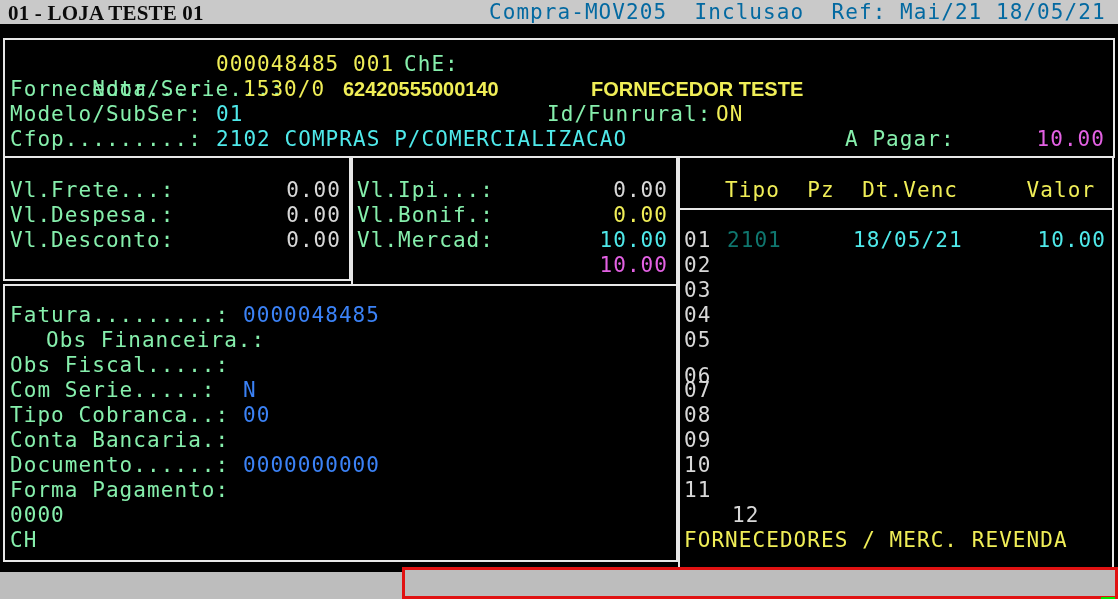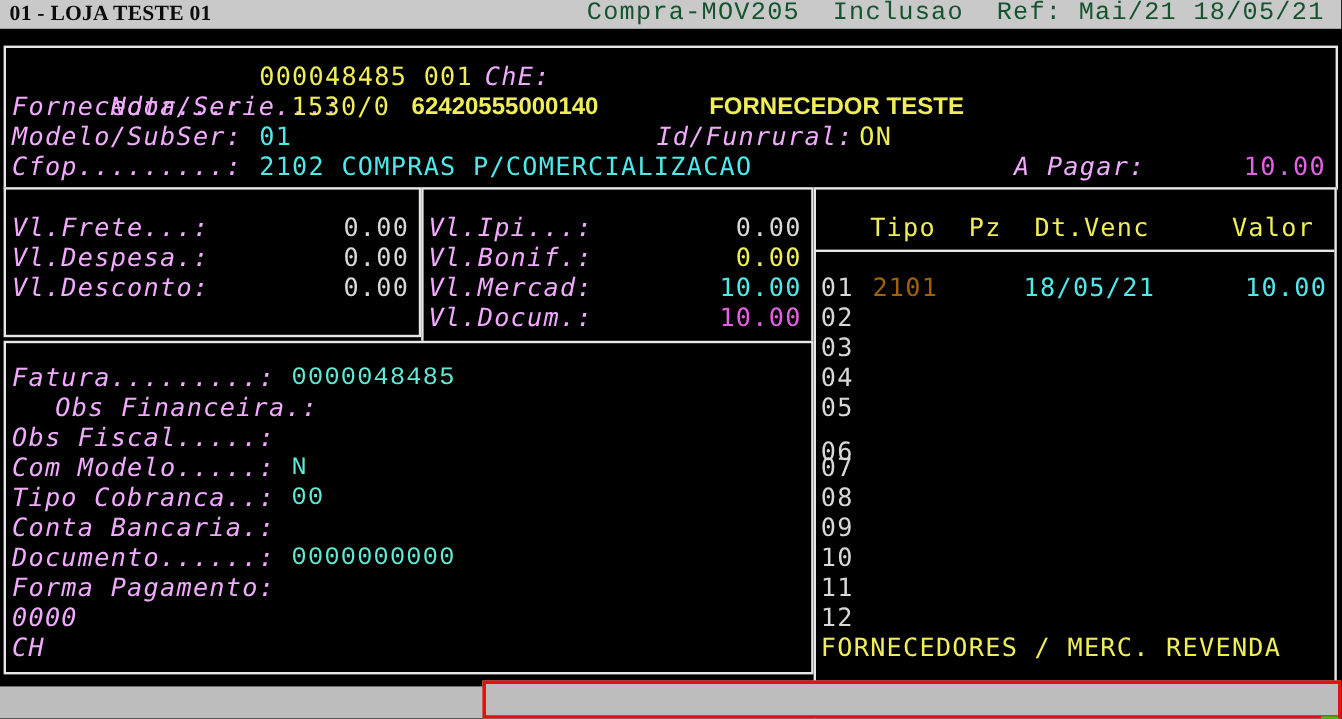--- a/index.html
+++ b/index.html
@@ -4,46 +4,46 @@
 <style>
   html,body { margin:0; padding:0; background:#000; }
   .screen {
     position:relative; width:1118px; height:599px; background:#000; overflow:hidden;
     font-family:"DejaVu Sans Mono", monospace; font-size:21px; letter-spacing:1.06px;
     color:#d8d8d8;
   }
   
   .topbar { position:absolute; left:0; top:0; width:1118px; height:24px; background:#c9c9c9; }
   .store  { position:absolute; left:8px; top:1px; font-family:"Liberation Serif", serif;
-            font-weight:bold; font-size:18px; letter-spacing:0.2px; color:#0b0b0b; white-space:pre; }
-  .wtitle { position:absolute; left:489px; top:0; height:24px; line-height:24px; color:#14532d; white-space:pre;font-family:Liberation Mono, monospace; }
+            font-weight:bold; font-size:21px; letter-spacing:0.2px; color:#0b0b0b; white-space:pre; }
+  .wtitle { position:absolute; left:489px; top:0; height:24px; line-height:24px; color:#0369a1; white-space:pre; }
 
   
   .box { position:absolute; border:2px solid #e7e7e7; background:#000; box-sizing:border-box; }
   .line { position:absolute; height:25px; line-height:25px; white-space:pre; }
-  .lbl { color:#f0abfc;font-style:italic; }
-  .white   { color:#5eead4;font-family:Liberation Mono, monospace; }
+  .lbl { color:#86efac; }
+  .white   { color:#3b82f6; }
   .yellow  { color:#f0ee57; }
   .cyan    { color:#4fe9ea; }
   .magenta { color:#e361e3; }
   [data-color="white"]   { color:#d8d8d8; }
   [data-color="yellow"]  { color:#f0ee57; }
   [data-color="cyan"]    { color:#4fe9ea; }
   [data-color="magenta"] { color:#e361e3; }
   .vright { right:8px; text-align:right; }
 
   
   .gui { font-family:"Liberation Sans", sans-serif; font-weight:bold; font-size:20px;
          letter-spacing:0; color:#f0ee57; }
 
   
   .tsep { position:absolute; left:0; top:50px; width:100%; height:2px; background:#e7e7e7; }
   .cell { position:absolute; height:25px; line-height:25px; white-space:pre; }
   .c-num  { left:4px; color:#d8d8d8; }
-  .c-tipo { left:47px; color:#a16207; }
+  .c-tipo { left:47px; color:#0f766e; }
   .c-venc { left:173px; color:#4fe9ea; }
   .c-val  { right:6px; text-align:right; color:#4fe9ea; }
 
   
   .graybar  { position:absolute; left:0; top:572px; width:1118px; height:27px; background:#bdbdbd; }
   .statusbox{ position:absolute; left:402px; top:567px; width:716px; height:32px;
               background:#bdbdbd; border:3px solid #e11212; box-sizing:border-box; }
   .statusline { position:absolute; left:11px; top:0; height:26px; line-height:26px;
                 color:#0b0b0b; white-space:pre; }
   .cursor { background:#00e800; color:#000; }
@@ -90,21 +90,20 @@
     <span class="line vright" style="top:70px;" data-color="white">0.00</span>
   </div>
 
   <div class="box" style="left:351px; top:156px; width:327px; height:131px;">
     <span class="line lbl" style="left:4px; top:20px;">Vl.Ipi...:</span>
     <span class="line vright" style="top:20px;" data-color="white">0.00</span>
     <span class="line lbl" style="left:4px; top:45px;">Vl.Bonif.:</span>
     <span class="line vright" style="top:45px;" data-color="yellow">0.00</span>
     <span class="line lbl" style="left:4px; top:70px;">Vl.Mercad:</span>
     <span class="line vright" style="top:70px;" data-color="cyan">10.00</span>
-    <span class="line lbl" style="left:4px; top:95px;">Vl.Docum.:</span>
     <span class="line vright" style="top:95px;" data-color="magenta">10.00</span>
   </div>
 
   <div class="box" style="left:678px; top:156px; width:436px; height:506px;">
     <span class="line yellow" style="left:4px; top:20px;">   Tipo  Pz  Dt.Venc     Valor</span>
     <div class="tsep"></div>
 
     <div>
       <span class="cell c-num" style="top:70px;">01</span>
       <span class="cell c-tipo" style="top:70px;">2101</span>
@@ -135,34 +134,34 @@
     <div>
       <span class="cell c-num" style="top:270px;">09</span>
     </div>
     <div>
       <span class="cell c-num" style="top:295px;">10</span>
     </div>
     <div>
       <span class="cell c-num" style="top:320px;">11</span>
     </div>
     <div>
-      <span class="cell c-num" style="top:345px;">12</span>
+      <span class="cell c-num" style="top:345px;margin-left:48px;">12</span>
     </div>
 
     <span class="line yellow" style="left:4px; top:370px;">FORNECEDORES / MERC. REVENDA</span>
   </div>
 
   <div class="box" style="left:3px; top:284px; width:675px; height:278px;">
     <span class="line lbl" style="left:5px; top:17px;">Fatura.........:</span>
     <span class="line white" style="left:238px; top:17px;">0000048485</span>
     <span class="line lbl" style="left:5px; top:42px;margin-left:36px;">Obs Financeira.:</span>
     <span class="line white" style="left:238px; top:42px;"></span>
     <span class="line lbl" style="left:5px; top:67px;">Obs Fiscal.....:</span>
     <span class="line white" style="left:238px; top:67px;"></span>
-    <span class="line lbl" style="left:5px; top:92px;">Com Modelo.....:</span>
+    <span class="line lbl" style="left:5px; top:92px;">Com Serie.....:</span>
     <span class="line white" style="left:238px; top:92px;">N</span>
     <span class="line lbl" style="left:5px; top:117px;">Tipo Cobranca..:</span>
     <span class="line white" style="left:238px; top:117px;">00</span>
     <span class="line lbl" style="left:5px; top:142px;">Conta Bancaria.:</span>
     <span class="line white" style="left:238px; top:142px;"></span>
     <span class="line lbl" style="left:5px; top:167px;">Documento......:</span>
     <span class="line white" style="left:238px; top:167px;">0000000000</span>
     <span class="line lbl" style="left:5px; top:192px;">Forma Pagamento:</span>
     <span class="line white" style="left:238px; top:192px;"></span>
     <span class="line lbl" style="left:5px; top:217px;">0000</span>

